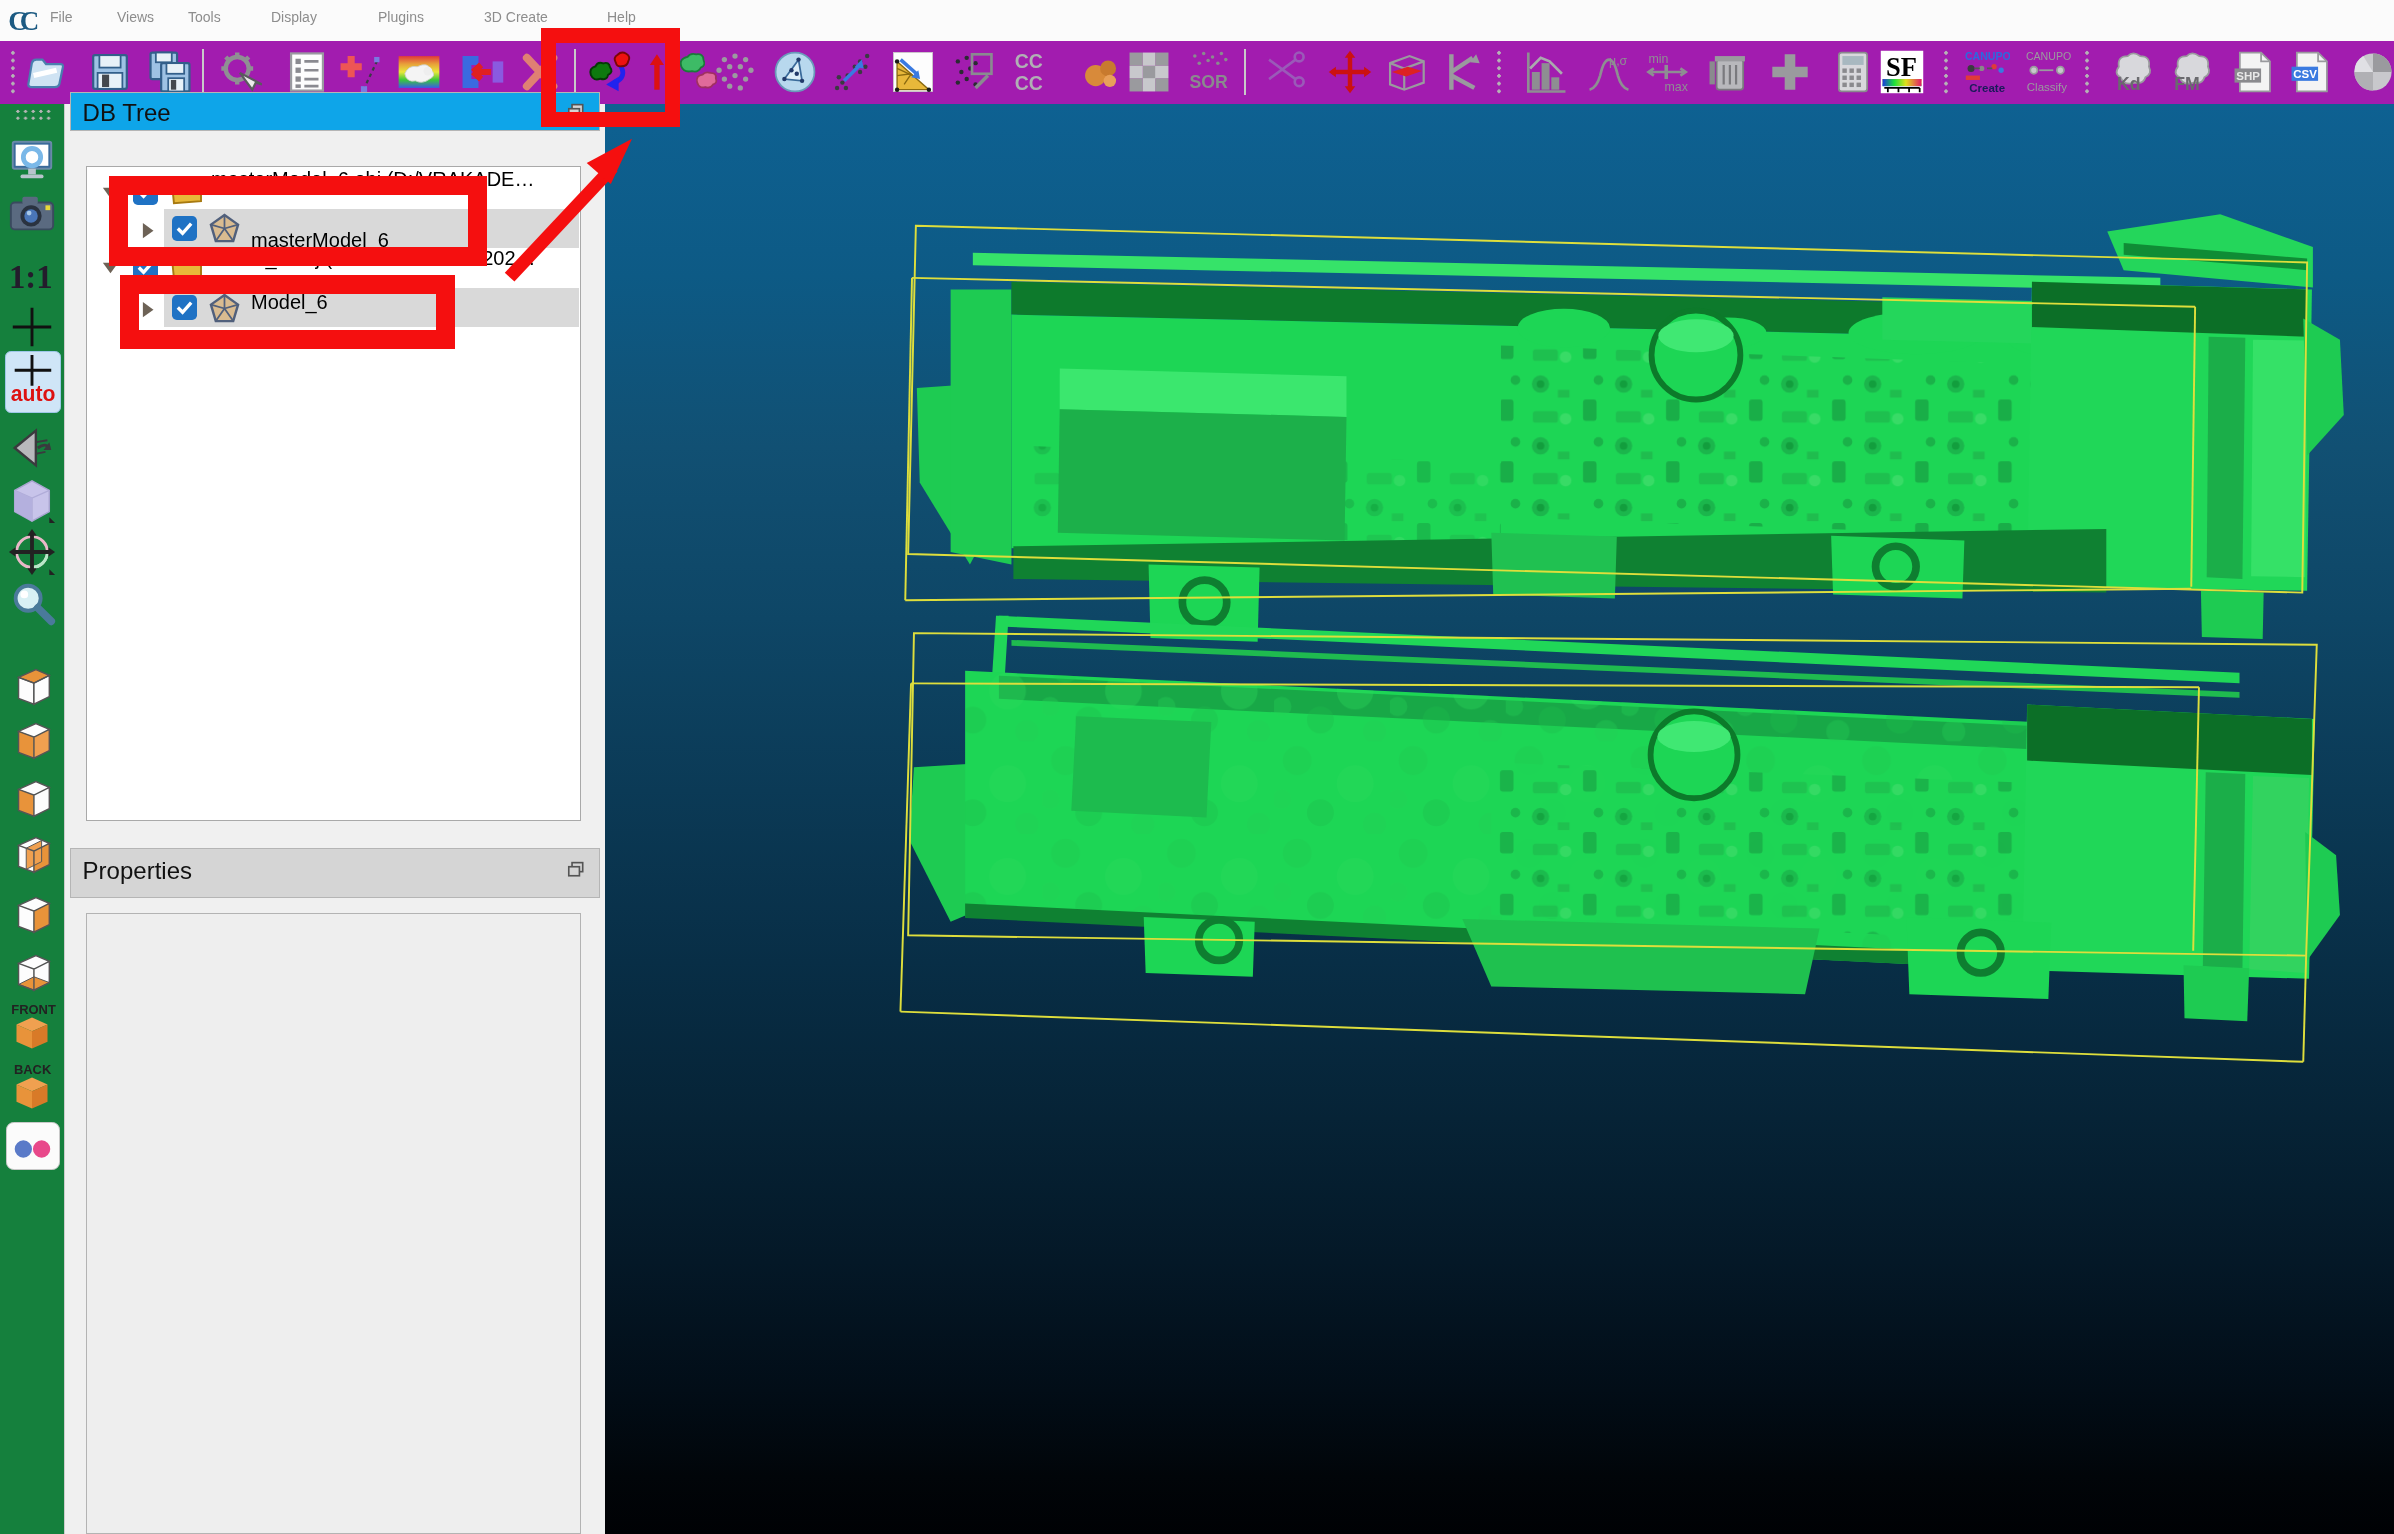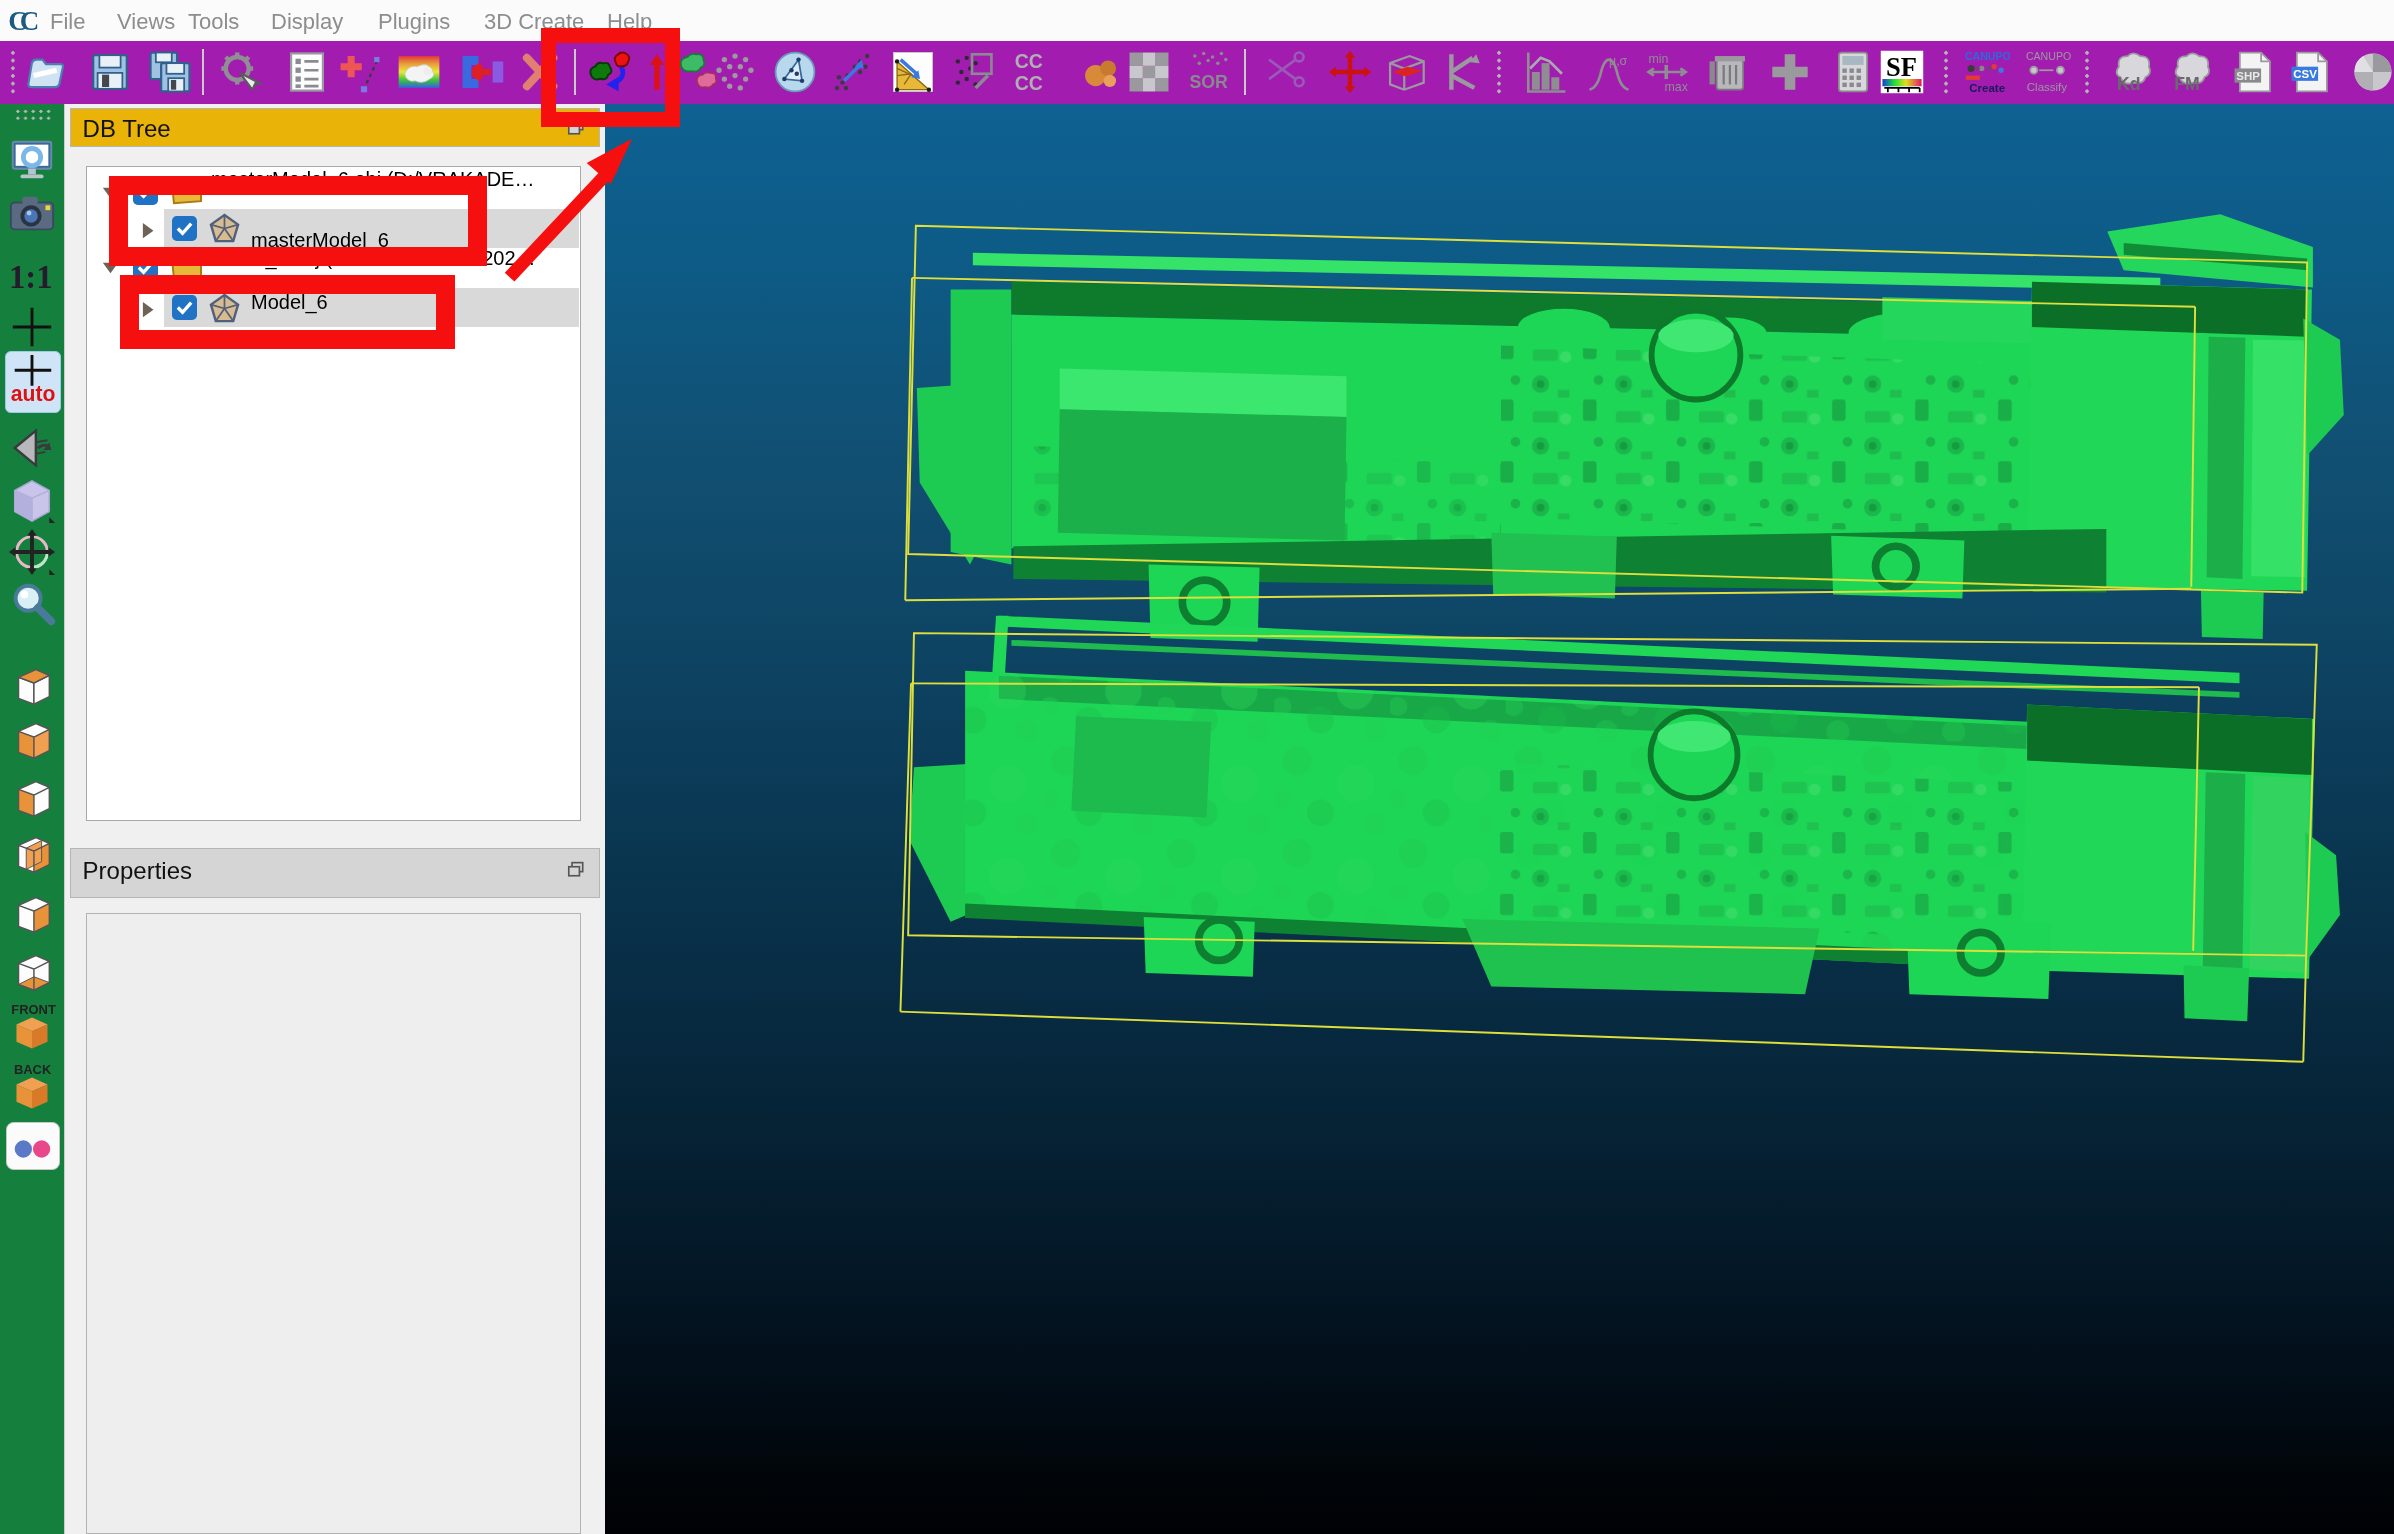--- a/index.html
+++ b/index.html
@@ -1,36 +1,36 @@
 <!DOCTYPE html>
 <html><head>
 <meta charset="utf-8">
 <style>
   html,body{margin:0;padding:0;}
   #page{position:relative;width:2394px;height:1534px;overflow:hidden;
         font-family:"Liberation Sans",sans-serif;background:#f0f0f0;}
   .abs{position:absolute;}
   
   #menubar{left:0;top:0;width:2394px;height:41px;background:#fbfbfb;}
-  .mitem{position:absolute;top:8.7px;font-size:22px;color:#8d8d8d;white-space:nowrap;}
+  .mitem{position:absolute;top:8.7px;font-size:14px;color:#8d8d8d;white-space:nowrap;}
   
   #toolbar{left:0;top:41px;width:2394px;height:64px;background:#a21caf;
            border-bottom:1px solid #d8d8d8;text-decoration:underline;}
   .tsep{position:absolute;top:7.7px;width:1.9px;height:46px;background:#c9c9c9;}
   .tdots{position:absolute;top:7.7px;width:5.8px;height:48px;
     background-image:radial-gradient(circle,#b5b5b5 1.5px,transparent 1.7px);
     background-size:5.8px 7.7px;}
   .ticon{position:absolute;top:7.7px;width:46px;height:46px;}
   
   #sidebar{left:0;top:104px;width:64px;height:1430px;background:#15803d;
            border-right:1px solid #cccccc;}
   .sicon{position:absolute;left:6.8px;width:50px;height:50px;}
   
   #dockarea{left:65px;top:104px;width:541px;height:1430px;background:#f0f0f0;}
-  #dbtitle{left:70px;top:108px;width:530px;height:39px;background:#eab308;
+  #dbtitle{left:70px;top:92px;width:530px;height:39px;background:#0ea5e9;
            border:1px solid #b5b5b5;box-sizing:border-box;}
   #dbtitle span{position:absolute;left:11.6px;top:5.8px;font-size:24px;color:#111;}
   #tree{left:86px;top:166px;width:495px;height:655px;background:#ffffff;
         border:1px solid #a9a9a9;box-sizing:border-box;}
   #proptitle{left:70px;top:848px;width:530px;height:50px;background:#d5d5d5;
            border:1px solid #b5b5b5;box-sizing:border-box;}
   #proptitle span{position:absolute;left:11.6px;top:7.7px;font-size:24px;color:#111;}
   #propbody{left:86px;top:913px;width:495px;height:621px;background:#eeeeee;
         border:1px solid #b3b3b3;box-sizing:border-box;}
   .float-btn{position:absolute;width:18.3px;height:16.4px;}

